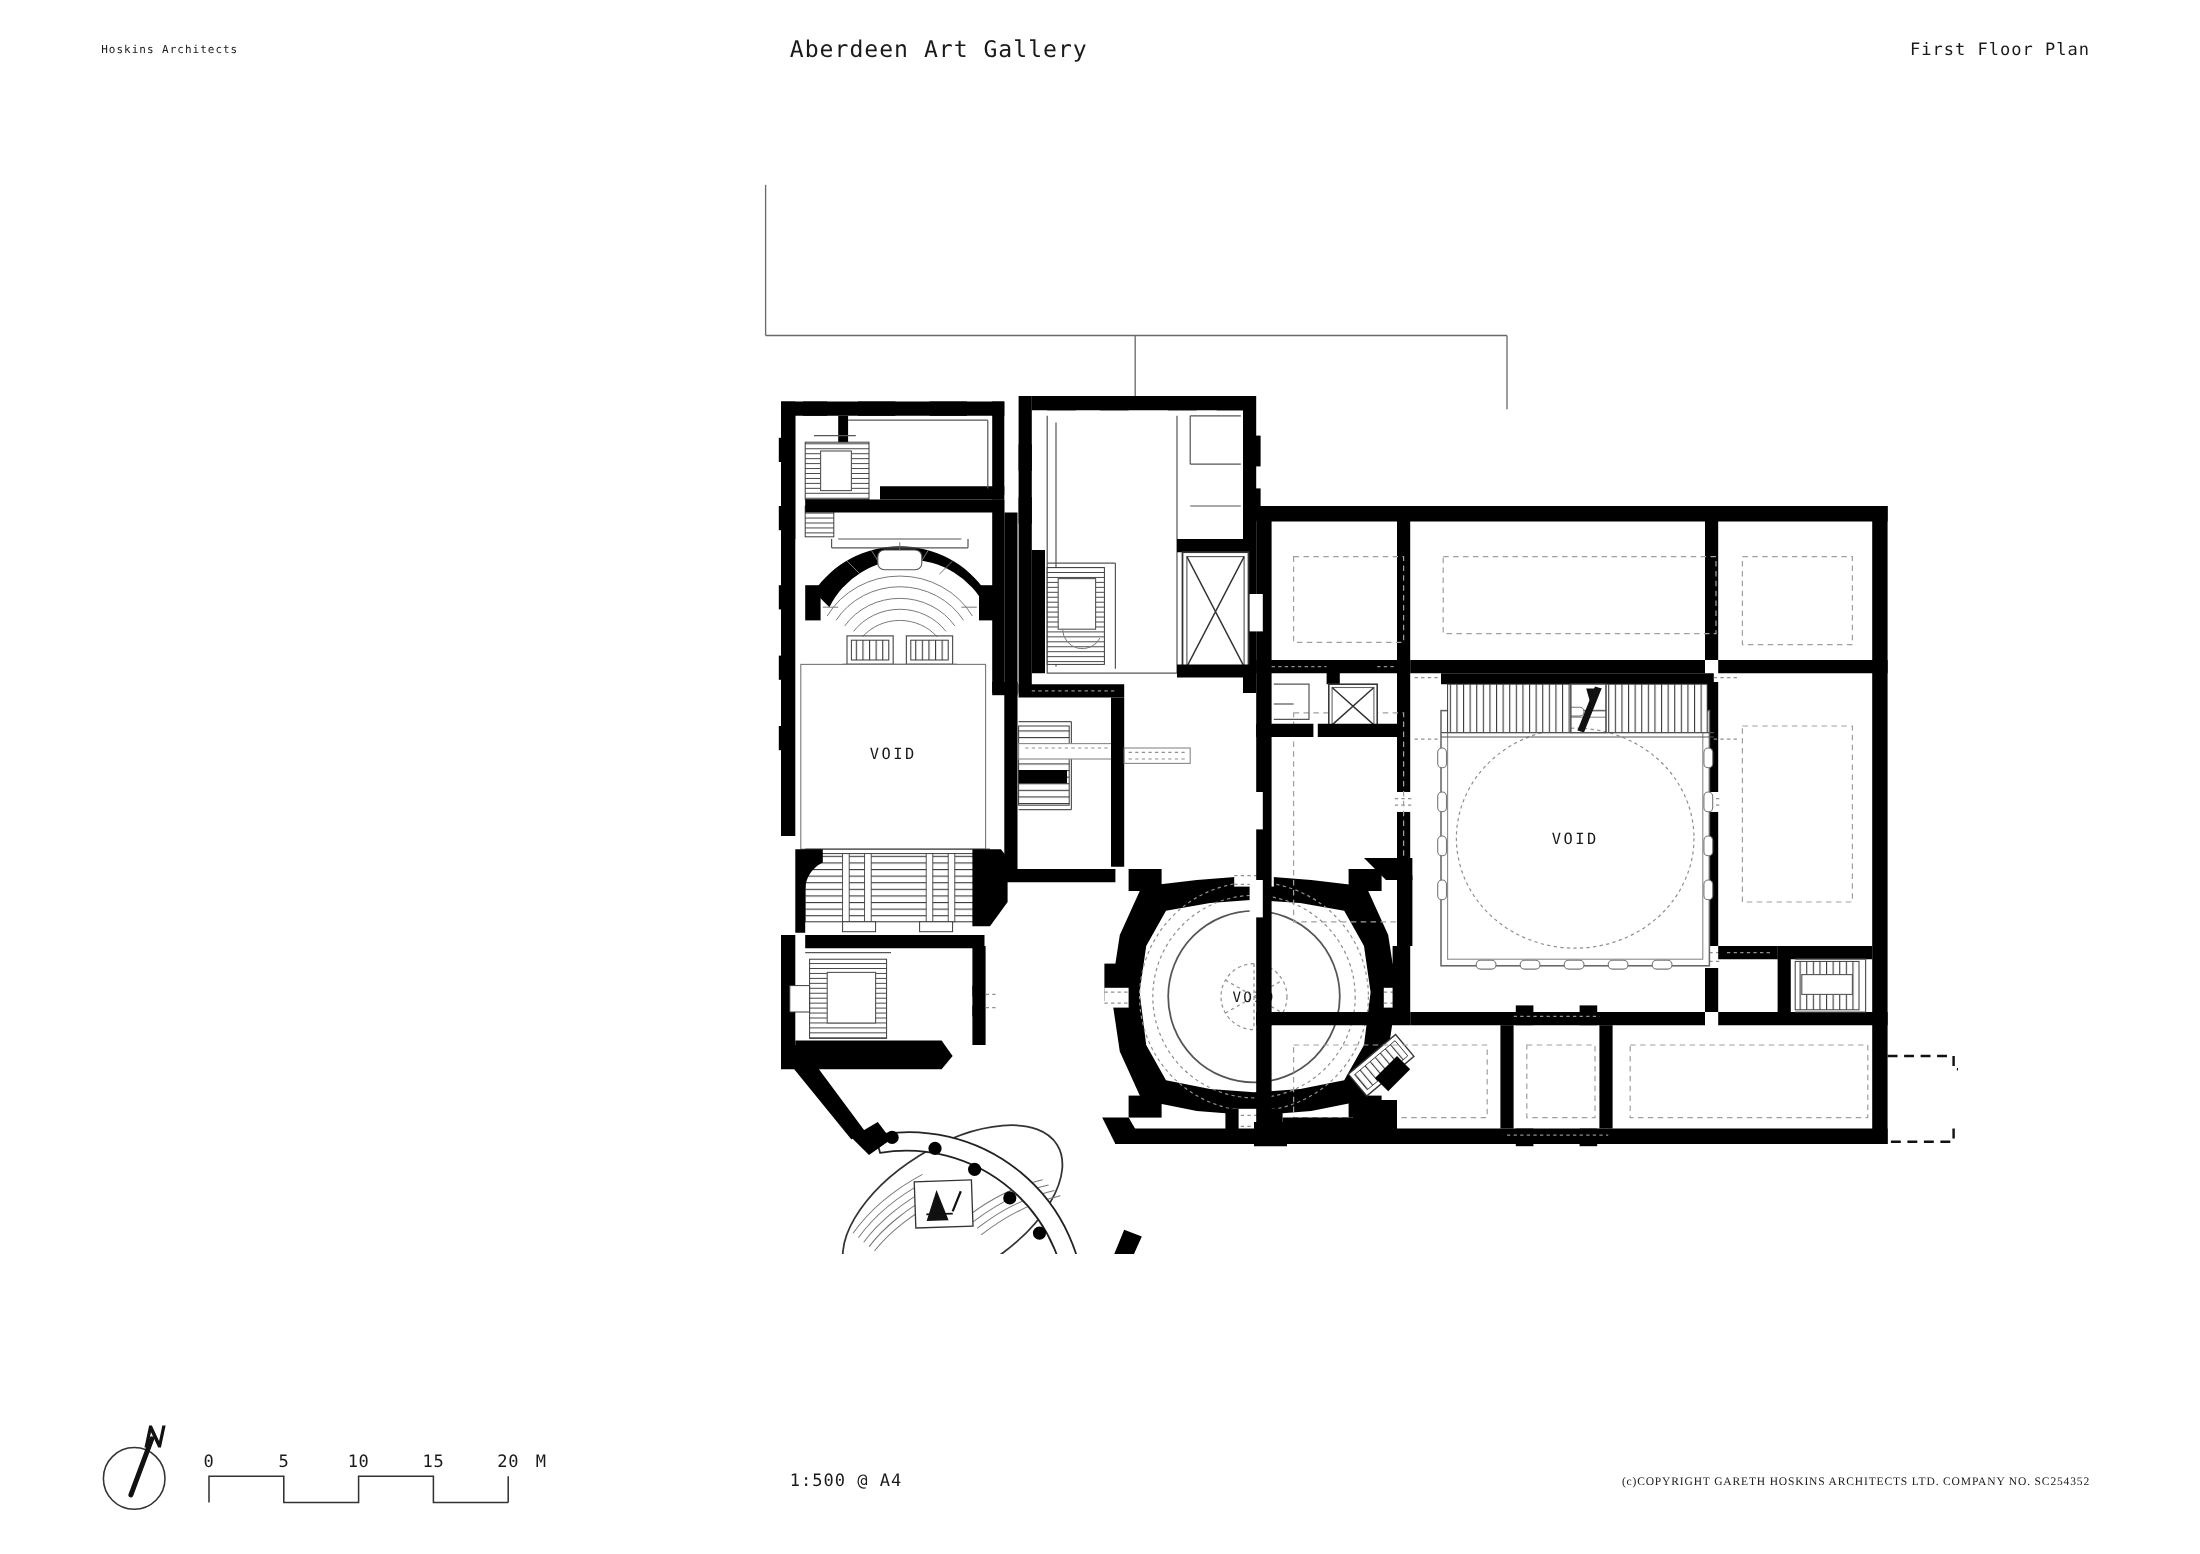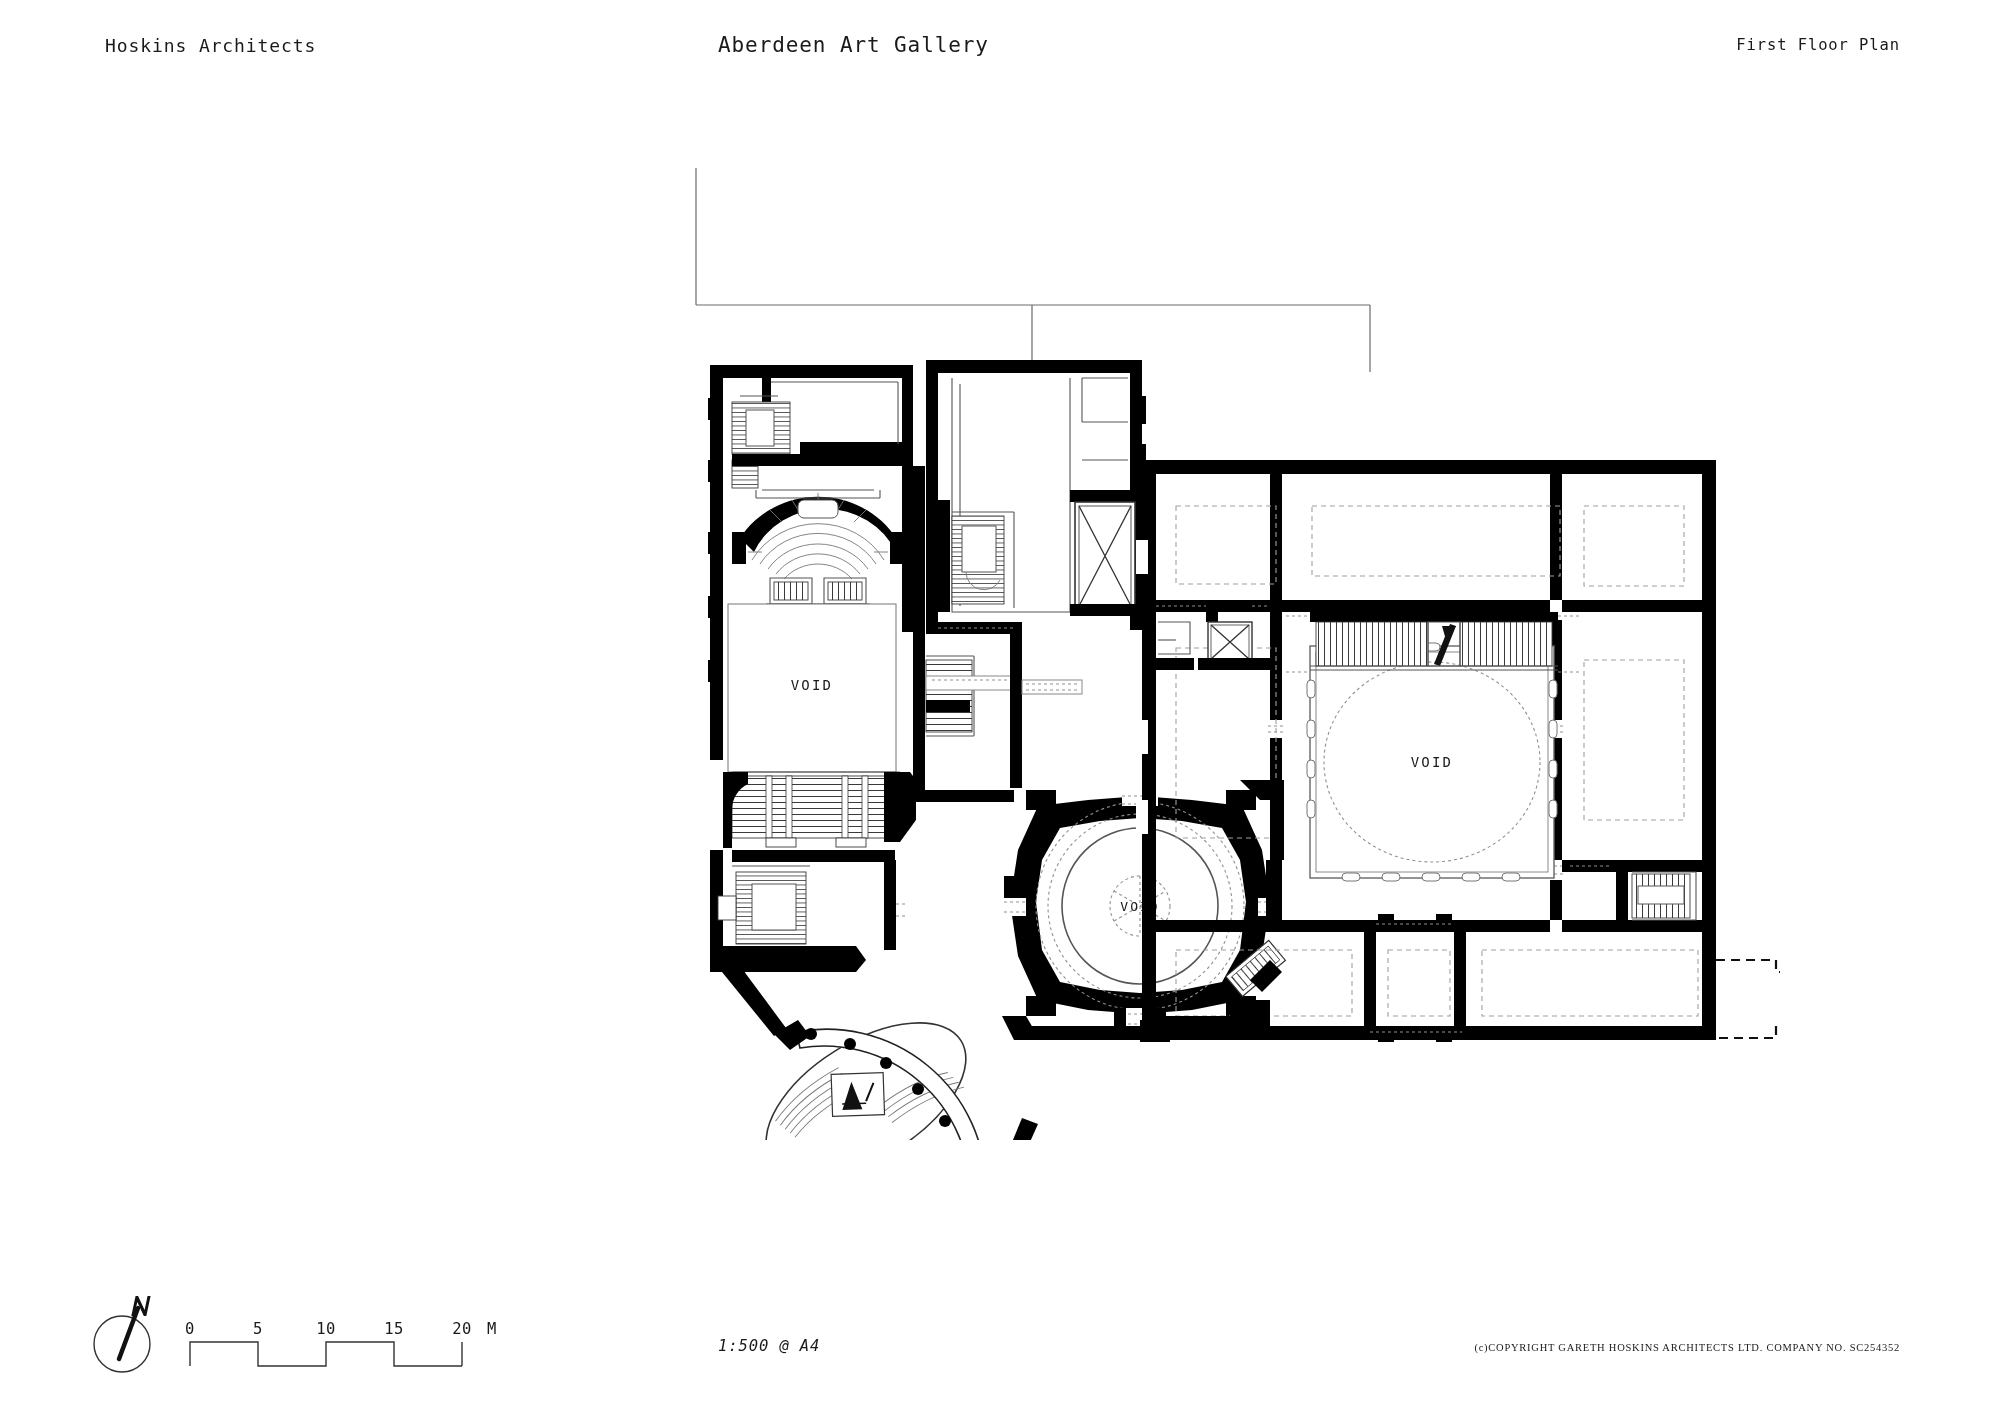--- a/index.html
+++ b/index.html
@@ -21,22 +21,22 @@
     position: absolute;
     top: 33px;
     left: 0;
     width: 2000px;
     height: 24px;
     display: flex;
     align-items: center;
   }
   .hdr-left {
     position: absolute;
-    left: 105px;
-    font-size: 18px;
+    left: 92px;
+    font-size: 10px;
     letter-spacing: 0.9px;
     white-space: nowrap;
   }
   .hdr-center {
     position: absolute;
     left: 718px;
     font-size: 21px;
     letter-spacing: 0.9px;
     white-space: nowrap;
   }
@@ -51,21 +51,20 @@
   }
 
   
   .footer-scale-note {
     position: absolute;
     left: 718px;
     top: 1337px;
     font-size: 15.5px;
     letter-spacing: 0.9px;
     white-space: nowrap;
-    font-style: italic;
   }
   .footer-copyright {
     position: absolute;
     right: 100px;
     top: 1342px;
     font-size: 10.5px;
     letter-spacing: 0.75px;
     white-space: nowrap;
     text-align: right;
     font-family: Liberation Serif, serif;

